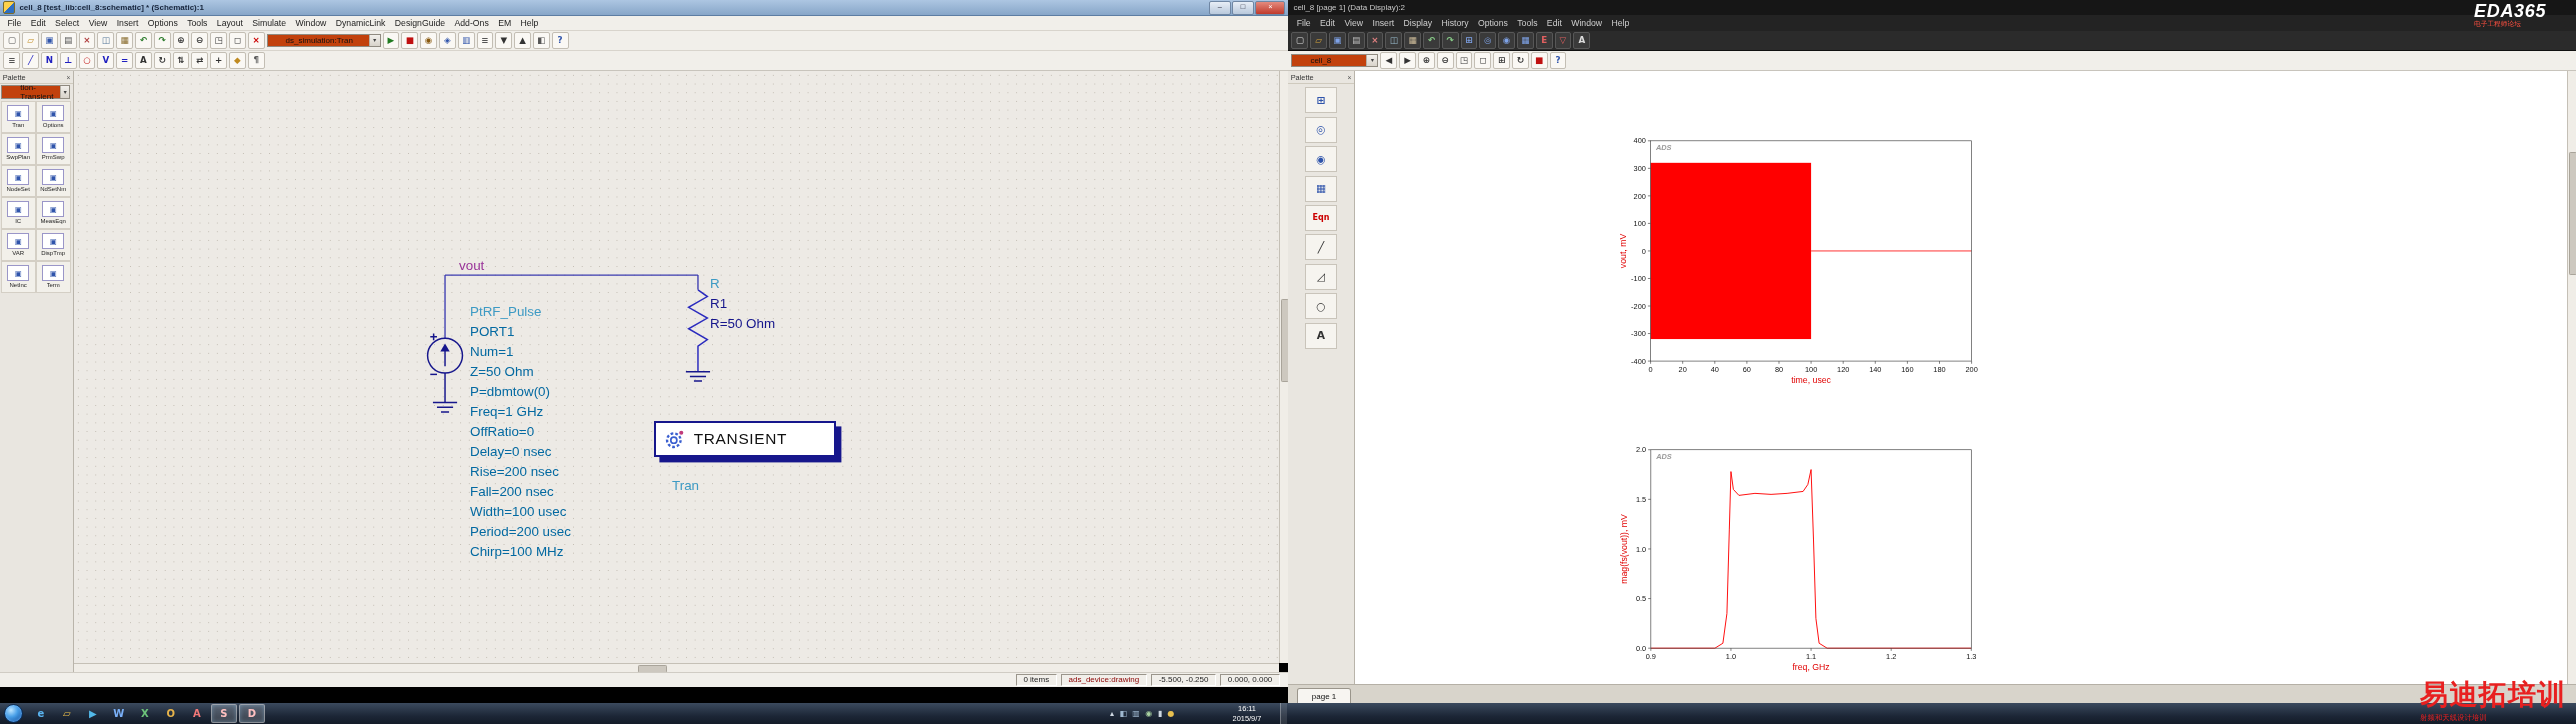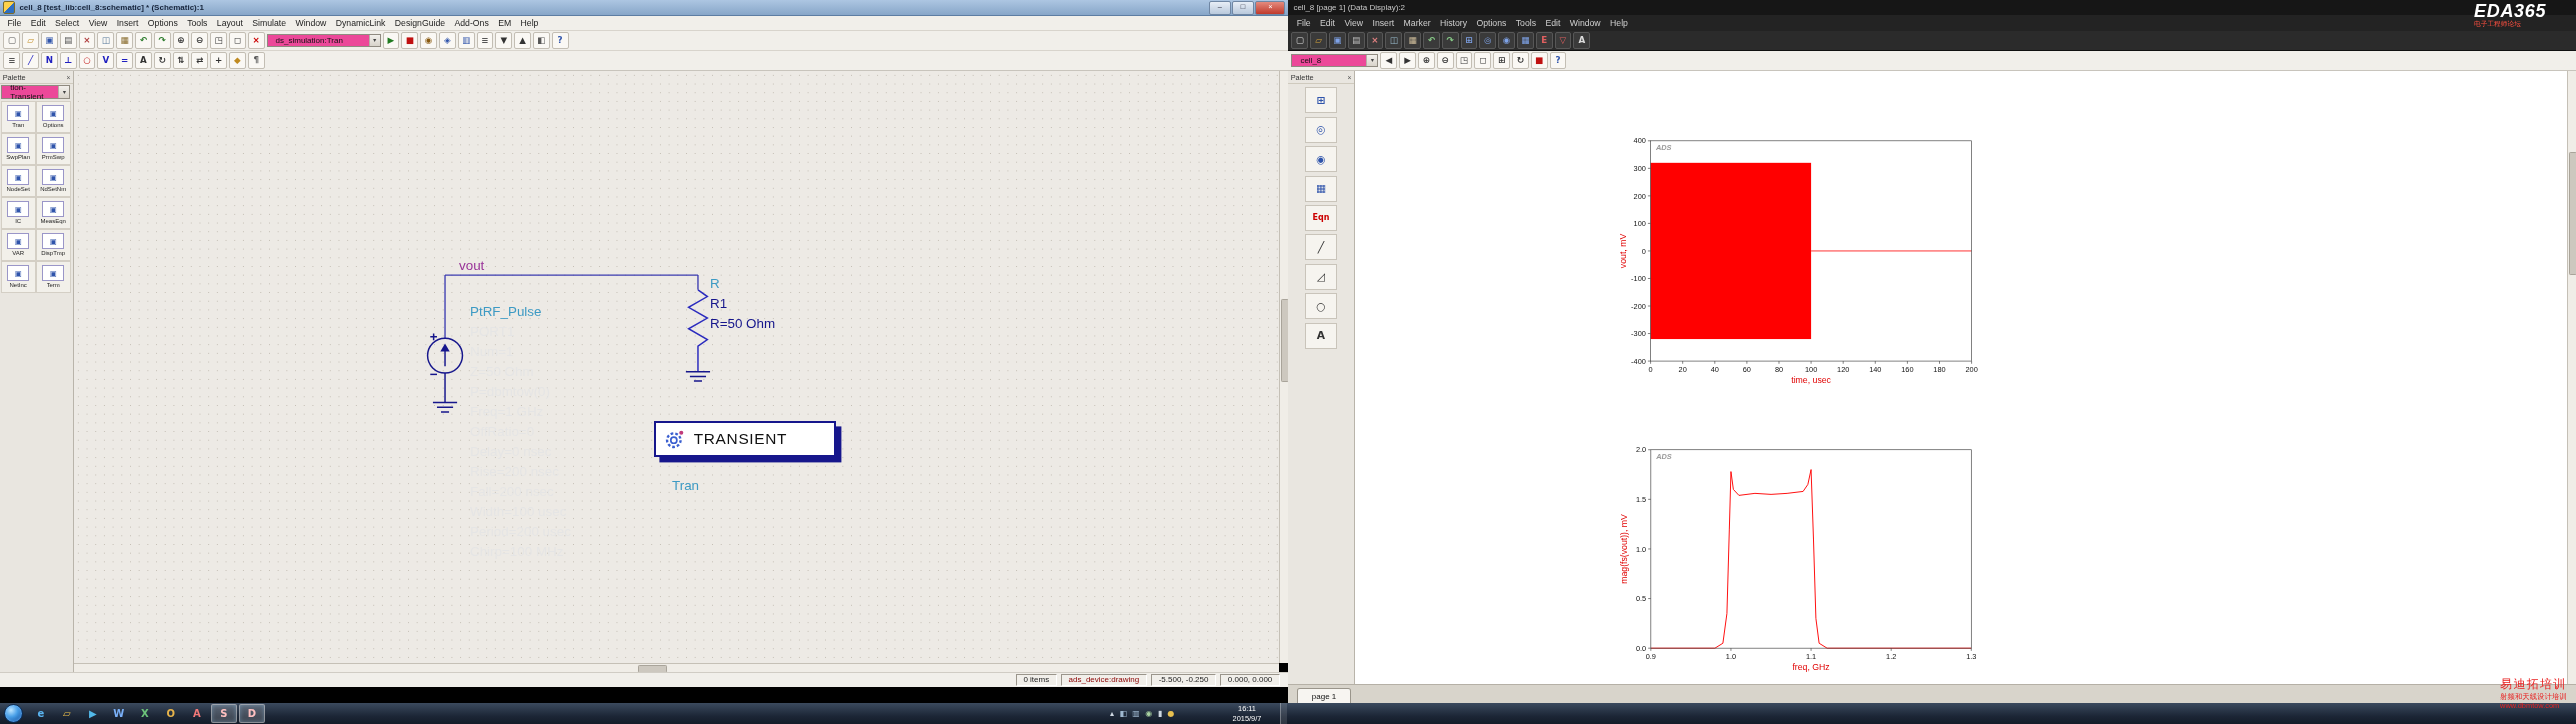--- a/index.html
+++ b/index.html
@@ -13,21 +13,21 @@
   .winbtn{width:20px;height:12px;border:0.7px solid #6f86a3;border-radius:2px;background:linear-gradient(#e8eef6,#b9c9dc);font-size:7.4px;line-height:10.7px;text-align:center;color:#223}
   .winbtn.close{background:linear-gradient(#e48b7e,#c0392b);color:#fff;width:28px}
   #lw-menus{left:0;top:16px;width:1288px;height:14.8px;background:#f1efea;border-bottom:0.7px solid #d8d4cc;display:flex;align-items:center;padding-left:2.7px;box-sizing:border-box}
   .menu-item{font-size:8.7px;color:#1c1c1c;padding:1.3px 4.7px;white-space:nowrap}
   .menu-item.dark{color:#cfcfcf}
   .tbrow{display:flex;align-items:center;gap:2px;padding-left:3.4px;box-sizing:border-box}
   #lw-tb1{left:0;top:31px;width:1288px;height:20px;background:#f1efea;border-bottom:0.7px solid #d8d4cc}
   #lw-tb2{left:0;top:51px;width:1288px;height:20px;background:#f1efea;border-bottom:0.7px solid #c8c4bc}
   .tbicon{width:14.8px;height:14.8px;border:0.7px solid #c3beb4;border-radius:2px;background:#faf8f4;display:flex;align-items:center;justify-content:center;font-size:8.7px;font-family:"DejaVu Sans",sans-serif;flex:0 0 auto;font-weight:bold}
   .tbicon.dark{background:#3a3a3a;border-color:#575757}
-  .combo{height:13.4px;background:#ec4899;border:0.7px solid #8f8a80;display:flex;align-items:center;font-size:8px;padding-left:8px;box-sizing:border-box;color:#111;flex:0 0 auto}
+  .combo{height:13.4px;background:#c2410c;border:0.7px solid #8f8a80;display:flex;align-items:center;font-size:8px;padding-left:18px;box-sizing:border-box;color:#111;flex:0 0 auto}
   .combo .arr{margin-left:auto;width:10px;height:100%;background:linear-gradient(#f2f0ec,#d8d3ca);border-left:0.7px solid #b5b0a6;font-size:5.4px;display:flex;align-items:center;justify-content:center;color:#444}
   #lw-palette{left:0;top:71px;width:74px;height:601px;background:#e9e6e0;border-right:0.7px solid #b9b4aa;box-sizing:border-box}
   .pal-head{height:12px;display:flex;align-items:center;padding:0 2.7px;font-size:7.4px;color:#333;border-bottom:0.7px solid #cfcabe}
   .pal-head .x{margin-left:auto;font-size:6.7px;color:#555}
   #lw-pal-combo{margin:1.3px;width:69px}
   #lw-pal-items{display:flex;flex-wrap:wrap;padding:0.7px}
   .pal-item{width:35px;height:32px;display:flex;flex-direction:column;align-items:center;justify-content:center;border:0.7px solid #d4cfc5;background:#f2f0ea;box-sizing:border-box}
   .pal-ic{width:20px;height:13.4px;border:0.7px solid #9a96c8;display:flex;align-items:center;justify-content:center;font-size:7.4px;color:#2f54ab;background:#fff;font-family:"DejaVu Sans",sans-serif}
   .pal-lb{font-size:6px;color:#222;margin-top:1.3px;white-space:nowrap;overflow:hidden;max-width:34px}
   #lw-canvas{left:74px;top:71px;width:1205px;height:592px;background:#edeae5;background-image:radial-gradient(circle,#c2bcb2 0.7px,rgba(0,0,0,0) 0.8px);background-size:8.7px 8.7px;overflow:hidden}
@@ -36,21 +36,21 @@
   #lw-hscroll{left:74px;top:663px;width:1205px;height:9.4px;border-top:0.7px solid #c5c0b6}
   .sthumb{position:absolute;background:#cdc8bf;border:0.7px solid #a9a49a;border-radius:1.3px}
   #lw-status1{left:0;top:672px;width:1288px;height:14.8px;background:#f1efea;border-top:0.7px solid #d0ccc4;display:flex;align-items:center;justify-content:flex-end;gap:4px;padding-right:8px;box-sizing:border-box}
   .seg{font-size:8px;color:#222;border:0.7px solid;border-color:#9a958b #fff #fff #9a958b;padding:0.7px 6.7px;background:#f1efea;white-space:nowrap}
   #lw-status2{left:0;top:687px;width:1288px;height:16px;background:#f1efea;padding:1.3px;box-sizing:border-box}
   .hintfield{width:100%;height:100%;background:#fff;border:0.7px solid #9a958b;box-sizing:border-box;font-size:8px;display:flex;align-items:center;padding-left:4px;color:#111}
   
   .schem-label{position:absolute;font-size:13.4px;line-height:20px;white-space:pre}
   #vout-label{left:459px;top:256px;color:#993399}
   #src-name{left:470px;top:302px;color:#3d9ac4}
-  #src-params{left:470px;top:322px;color:#e5e5e5}
+  #src-params{left:470px;top:322px;color:#0369a1}
   .param-line{height:20px;font-size:13.4px;line-height:20px;white-space:pre}
   #r-name{left:710px;top:274px;color:#3d9ac4}
   #r-params{left:710px;top:294px;color:#16168c}
   #tr-box{left:654px;top:421px;width:182px;height:36px;background:#fff;border:2px solid #16168c;box-shadow:5.4px 5.4px 0 #16168c;display:flex;align-items:center;box-sizing:border-box;padding-left:6.7px;gap:8px}
   #tr-box .lbl{font-size:15.4px;color:#111;letter-spacing:0.7px}
   #tr-name{left:672px;top:476px;color:#3d9ac4}
   #tr-params{left:672px;top:496px;color:#16168c}
   
   #rw-title{left:1288px;top:0;width:1288px;height:14.8px;background:#161616;color:#c9c9c9;font-size:8px;display:flex;align-items:center;padding-left:5.4px;box-sizing:border-box}
   #rw-menus{left:1288px;top:14.8px;width:1288px;height:16px;background:#232323;display:flex;align-items:center;padding-left:4px;box-sizing:border-box}
@@ -63,21 +63,21 @@
   #rw-tabbar{left:1288px;top:684px;width:1288px;height:19px;background:#d8d4cb;border-top:0.7px solid #b5b0a6;display:flex;align-items:flex-end;padding-left:9.4px;box-sizing:border-box}
   .page-tab{background:#f7f5f1;border:0.7px solid #9a958b;border-bottom:none;border-radius:2.7px 2.7px 0 0;font-size:8px;padding:2.7px 13.4px 2px;color:#111}
   .plot{position:absolute;background:#fff}
   #plot1{left:1617px;top:130px;width:364px;height:258px}
   #plot2{left:1617px;top:439px;width:364px;height:236px}
   svg text{font-family:"Liberation Sans",sans-serif}
   #eda-logo{left:2474px;top:1.3px;width:99px;z-index:60;}
   #eda-logo .big{font-size:18px;font-weight:bold;font-style:italic;color:#fff;letter-spacing:0.7px}
   #eda-logo .sub{font-size:6.7px;color:#ff5040;margin-top:-2px}
   #watermark{right:9.4px;top:676px;z-index:70;color:#e82020}
-  #watermark .big{font-size:12px;font-weight:normal;letter-spacing:1.3px}
+  #watermark .big{font-size:28px;font-weight:bold;letter-spacing:1.3px}
   #watermark .small{font-size:7.4px;line-height:8.7px}
   
   #taskbar{left:0;top:703px;width:2576px;height:21.5px;background:linear-gradient(#3b4a5e,#1c2636 60%,#121a26);z-index:40}
   #tb-apps{position:absolute;left:0;top:0;height:21.5px;display:flex;align-items:center}
   #start-orb{width:17.4px;height:17.4px;border-radius:50%;margin:0 5.4px 0 4px;background:radial-gradient(circle at 35% 30%,#bfe6ff,#4aa0e8 40%,#1a5fae 75%,#0c3a74);border:0.7px solid #0a2c55;box-shadow:inset 0 0 3.4px #7fc0ff}
   .tb-app{width:24px;height:17.4px;border-radius:2px;margin-right:2px;display:flex;align-items:center;justify-content:center;font-size:10px;font-weight:bold;font-family:"DejaVu Sans",sans-serif}
   .tb-app.active{background:rgba(255,255,255,.18);border:0.7px solid rgba(255,255,255,.4);box-shadow:inset 0 0 4px rgba(160,220,255,.35)}
   #tray{position:absolute;left:1110px;top:0;height:21.5px;display:flex;align-items:center;gap:5.4px}
   .tray-ic{font-size:8px;font-family:"DejaVu Sans",sans-serif}
   #clock{position:absolute;left:1216px;top:1.3px;width:62px;text-align:center;color:#fff;font-size:7.4px;line-height:9.4px}
@@ -281,21 +281,21 @@
   </div>
 
   <div id="rw-title" class="abs">
     <span>cell_8 [page 1] (Data Display):2</span>
   </div>
   <div id="rw-menus" class="abs">
       <span class="menu-item dark">File</span>
       <span class="menu-item dark">Edit</span>
       <span class="menu-item dark">View</span>
       <span class="menu-item dark">Insert</span>
-      <span class="menu-item dark">Marker</span>
+      <span class="menu-item dark">Display</span>
       <span class="menu-item dark">History</span>
       <span class="menu-item dark">Options</span>
       <span class="menu-item dark">Tools</span>
       <span class="menu-item dark">Edit</span>
       <span class="menu-item dark">Window</span>
       <span class="menu-item dark">Help</span>
     </div>
   <div id="rw-tb1" class="abs tbrow">
       <span class="tbicon dark" style="color: rgb(221, 221, 221);">▢</span>
       <span class="tbicon dark" style="color: rgb(216, 165, 58);">▱</span>

